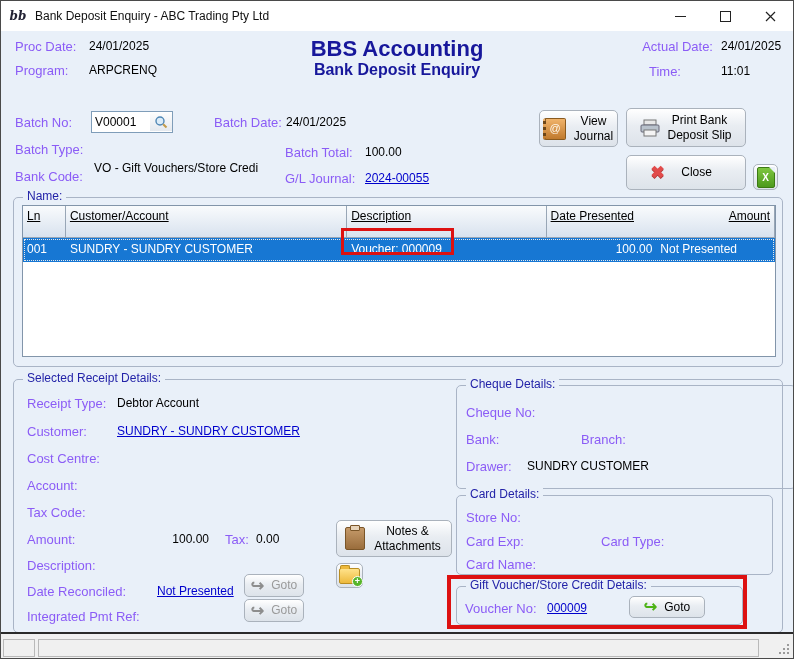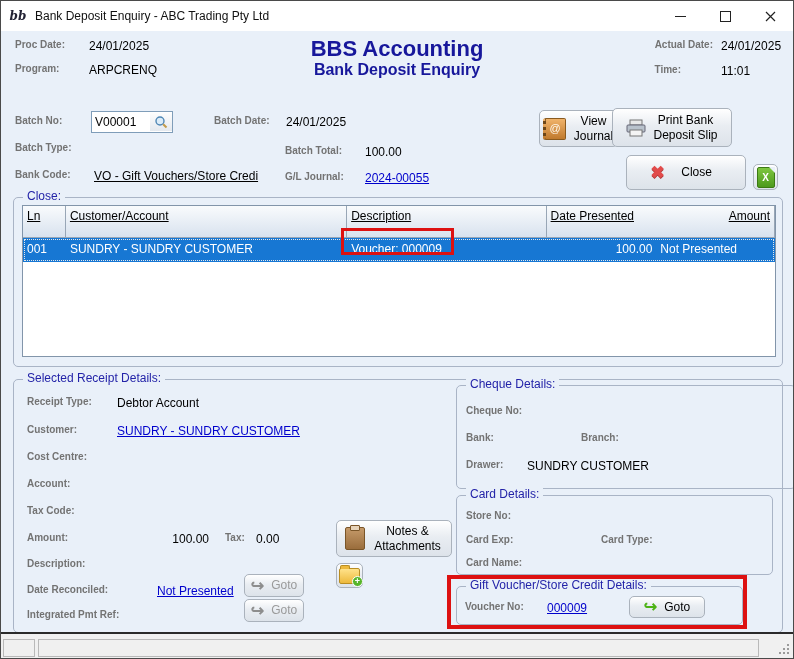--- a/index.html
+++ b/index.html
@@ -6,21 +6,21 @@
   #window{position:relative;width:794px;height:659px;background:#e9f0f9;border:1px solid #4a4a4a;box-sizing:border-box;overflow:hidden;}
   
   #titlebar{position:absolute;left:0;top:0;width:100%;height:30px;background:#ffffff;display:flex;align-items:center;box-sizing:border-box;}
   .app-icon{width:18px;height:18px;margin:0 8px 0 8px;font-family:"DejaVu Serif",serif;font-weight:bold;font-style:italic;font-size:12px;color:#223;line-height:18px;text-align:center;}
   .title-text{font-size:12px;color:#111;}
   .win-btns{position:absolute;right:0;top:0;height:30px;display:flex;}
   .win-btn{width:45px;height:30px;display:flex;align-items:center;justify-content:center;cursor:default;}
   .glyph-min{display:block;width:11px;height:0;border-top:1px solid #222;}
   .glyph-max{display:block;width:9px;height:9px;border:1px solid #222;}
   
-  .lbl{position:absolute;font-size:10px;font-weight:bold;color:#737373;white-space:nowrap;}
+  .lbl{position:absolute;font-size:13px;font-weight:normal;color:#8b5cf6;white-space:nowrap;}
   .val{position:absolute;font-size:12px;color:#000;white-space:nowrap;}
   .link{color:#0000cc;text-decoration:underline;cursor:pointer;}
   .rlbl{text-align:right;}
   .bigtitle{position:absolute;width:100%;text-align:center;font-weight:bold;color:#17179b;}
   .groupbox{position:absolute;border:1px solid #a9b4c6;border-radius:5px;box-sizing:border-box;}
   .grouplabel{position:absolute;top:-9px;left:9px;background:#e9f0f9;color:#2323a8;font-size:12px;padding:0 4px;white-space:nowrap;}
   .btn{position:absolute;background:linear-gradient(#ffffff,#e9edf2 45%,#dde3ea);border:1px solid #aab2bc;border-radius:5px;display:flex;align-items:center;justify-content:center;gap:7px;font-size:12px;color:#000;cursor:pointer;box-sizing:border-box;text-align:center;}
   .btn .btn-label{line-height:1.25;}
   .btn-disabled{color:#9a9a9a;cursor:default;}
   
@@ -108,48 +108,48 @@
     </span>
   </div>
   <span class="lbl" style="left:213px;top:114px;">Batch Date:</span>
   <span class="val" style="left:285px;top:114px;">24/01/2025</span>
 
   <span class="lbl" style="left:14px;top:141px;">Batch Type:</span>
   <span class="lbl" style="left:284px;top:144px;">Batch Total:</span>
   <span class="val" style="left:364px;top:144px;">100.00</span>
 
   <span class="lbl" style="left:14px;top:168px;">Bank Code:</span>
-  <span class="val" style="left:93px;top:168px;text-decoration:underline;">VO - Gift Vouchers/Store Credi</span>
+  <span class="val" style="left:93px;top:160px;">VO - Gift Vouchers/Store Credi</span>
   <span class="lbl" style="left:284px;top:170px;">G/L Journal:</span>
   <span class="val link" style="left:364px;top:170px;">2024-00055</span>
 
   <div class="btn" style="left:538px;top:109px;width:79px;height:37px;">
     <span class="ico-journal">@</span>
     <span class="btn-label" style="width:42px;">View Journal</span>
   </div>
-  <div class="btn" style="left:611px;top:107px;width:120px;height:39px;">
+  <div class="btn" style="left:625px;top:107px;width:120px;height:39px;">
     <span class="ico-printer">
       <svg width="20" height="18" viewBox="0 0 20 18">
         <rect x="4" y="1" width="12" height="5" fill="#e8e8e8" stroke="#777"></rect>
         <rect x="1" y="6" width="18" height="7" rx="1" fill="#b9c2cc" stroke="#667"></rect>
         <rect x="4" y="11" width="12" height="6" fill="#f4f4f4" stroke="#777"></rect>
       </svg>
     </span>
     <span class="btn-label" style="width:66px;">Print Bank Deposit Slip</span>
   </div>
   <div class="btn" style="left:625px;top:154px;width:120px;height:35px;">
     <span class="ico-close">✖</span>
     <span class="btn-label" style="width:50px;">Close</span>
   </div>
   <div class="btn" style="left:752px;top:163px;width:25px;height:26px;">
     <span class="ico-excel">X</span>
   </div>
 
   <div class="groupbox" style="left:12px;top:196px;width:770px;height:170px;">
-    <span class="grouplabel">Close:</span>
+    <span class="grouplabel">Name:</span>
     <div id="lines-table">
       <div class="trow">
         <div class="th c0">Ln</div>
         <div class="th c1">Customer/Account</div>
         <div class="th c2">Description</div>
         <div class="th c4">Date Presented</div>
         <div class="th c3">Amount</div>
       </div>
       <div class="trow selrow">
         <div class="td c0">001</div>

